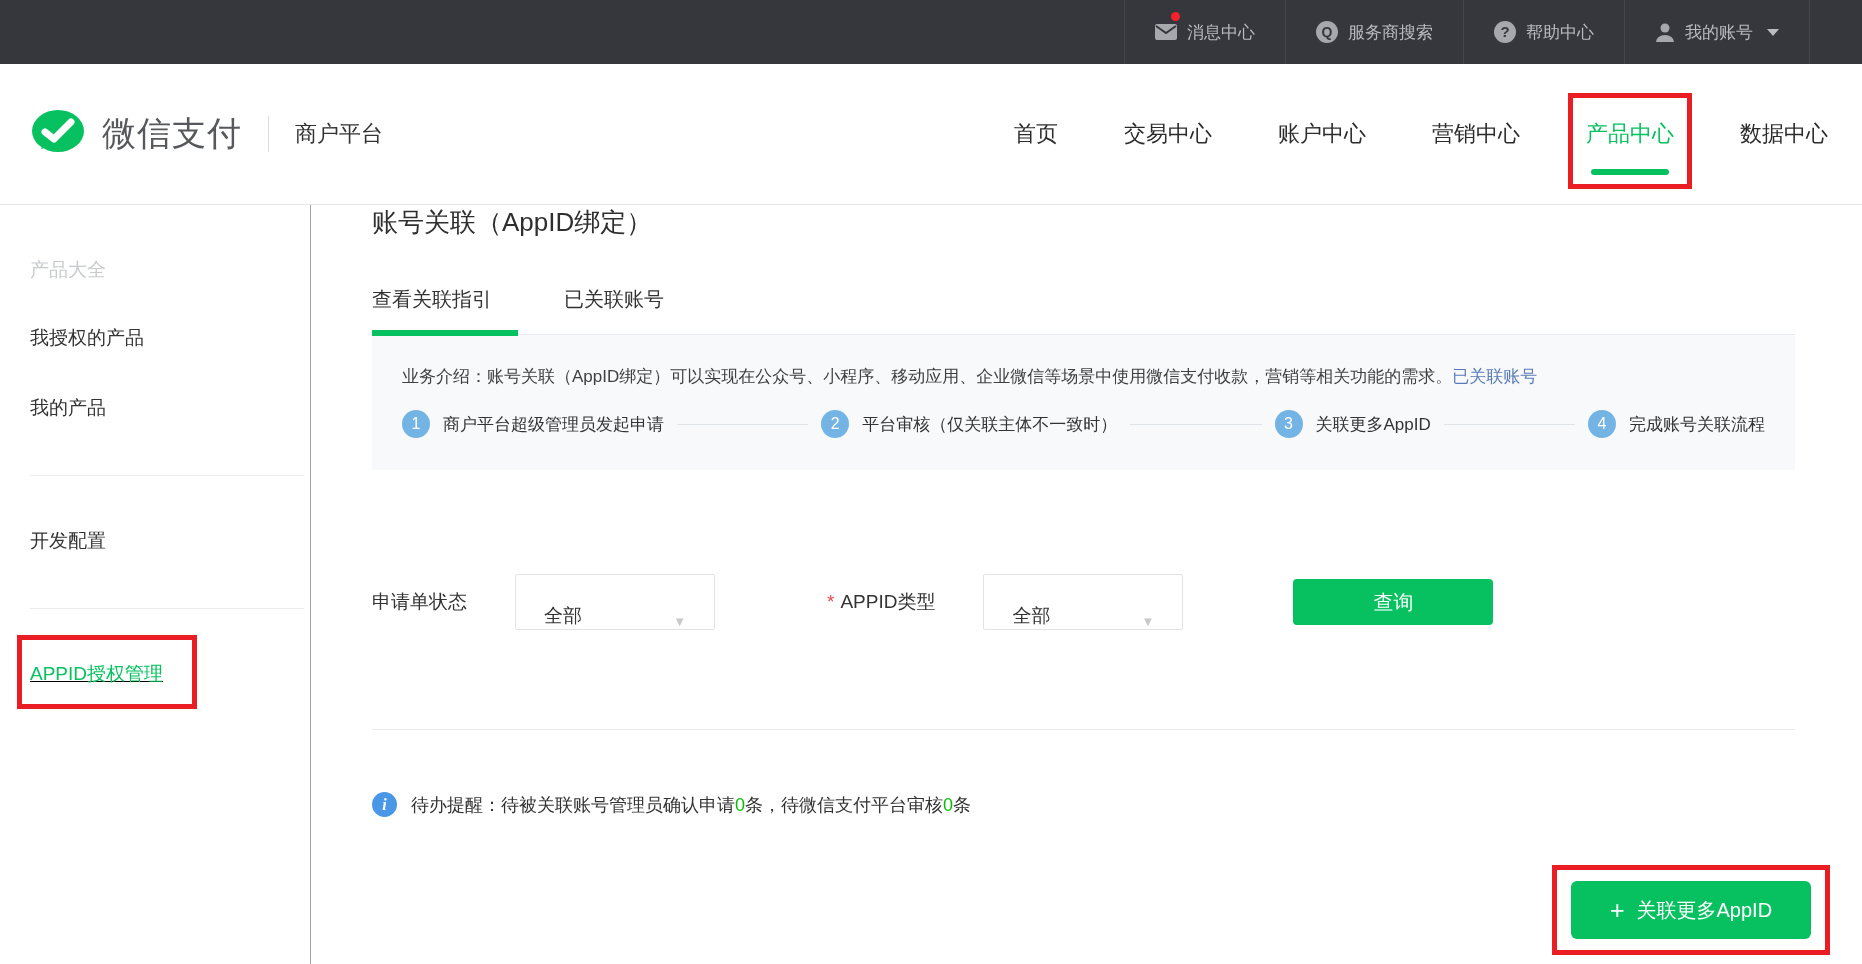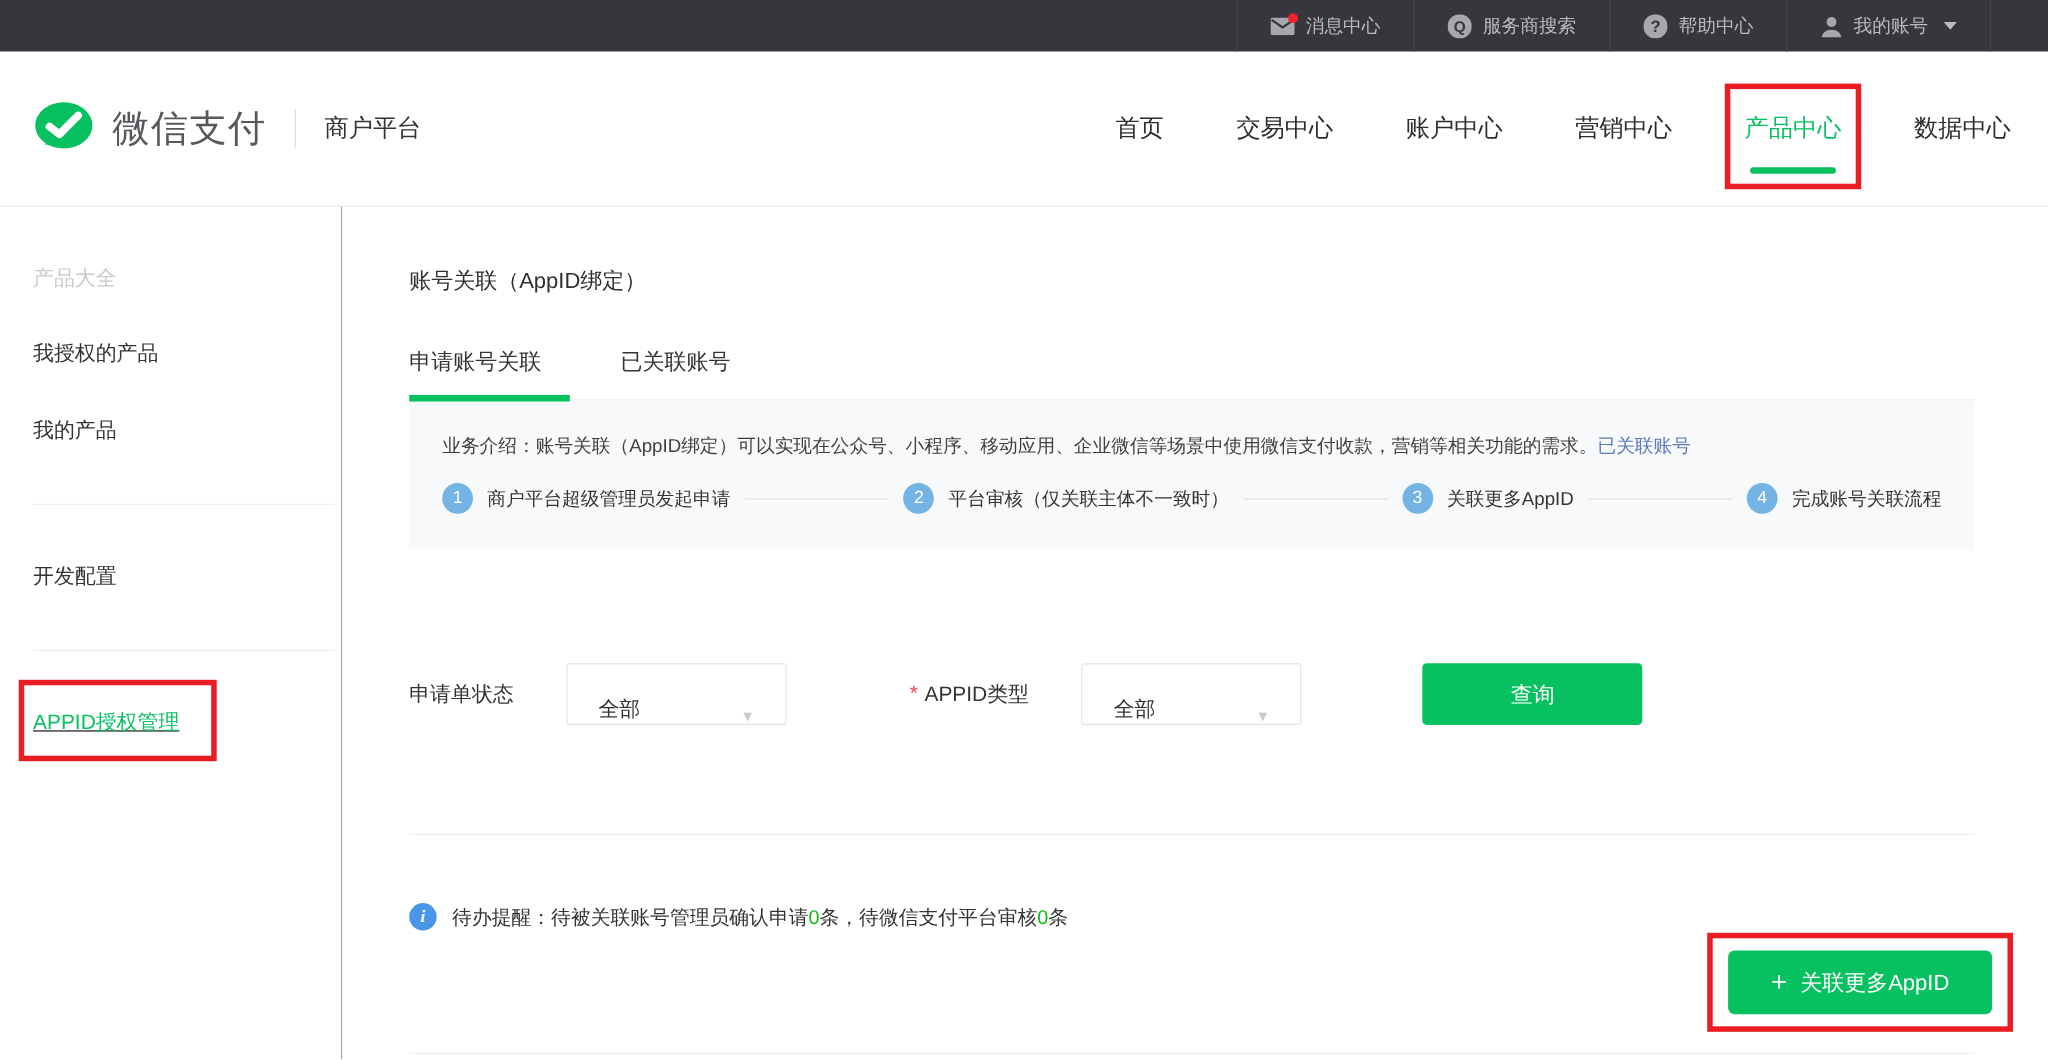--- a/index.html
+++ b/index.html
@@ -1,20 +1,20 @@
 <!DOCTYPE html>
 <html><head>
 <meta charset="utf-8">
 <style>
   * { margin:0; padding:0; box-sizing:border-box; }
   body { font-family:"Liberation Sans","DejaVu Sans",sans-serif; background:#fff; }
   .app { width:1862px; height:964px; position:relative; background:#fff; overflow:hidden; }
 
   
-  .topbar { height:47px; background:#35373c; display:flex; justify-content:flex-end; align-items:stretch; padding-right:52px; }
+  .topbar { height:64px; background:#35373c; display:flex; justify-content:flex-end; align-items:stretch; padding-right:52px; }
   .topbar-item { display:flex; align-items:center; gap:10px; padding:0 30px; border-left:1px solid #44464c; color:#b9bbbf; font-size:17px; cursor:pointer; position:relative; }
   .topbar-item:last-child { border-right:1px solid #44464c; }
   .badge-dot { position:absolute; top:12px; left:46px; width:9px; height:9px; border-radius:50%; background:#f5222d; }
   .caret-down { width:0; height:0; border-left:6px solid transparent; border-right:6px solid transparent; border-top:7px solid #b9bbbf; margin-left:4px; }
 
   
   .header { height:140px; display:flex; align-items:center; padding:0 34px 0 30px; background:#fff; }
   .logo-group { display:flex; align-items:center; }
   .brand-text { font-size:34px; color:#56585c; margin-left:14px; letter-spacing:1px; }
   .v-divider { width:1px; height:36px; background:#dcdcdc; margin:0 26px; }
@@ -31,40 +31,40 @@
   .sidebar { width:311px; border-right:1px solid #a3a3a3; flex-shrink:0; }
   .side-item { font-size:19px; color:#333; margin-left:30px; cursor:pointer; }
   .side-title { font-size:19px; color:#c8cacc; margin:52px 0 0 30px; }
   .mt1 { margin-top:44px; } .mt2 { margin-top:42px; }
   .side-hr { border:none; border-top:1px solid #ececec; margin:54px 6px 0 30px; }
   .side-active-wrap { position:relative; display:inline-block; margin:52px 0 0 30px;text-decoration:underline; }
   .side-item-active { font-size:19px; color:#07C160; cursor:pointer; }
   .side-red-box { position:absolute; left:-13px; top:-26px; width:180px; height:74px; border:5px solid #ea1c24; pointer-events:none; }
 
   .main { flex:1; position:relative; padding:0 67px 0 61px; }
-  .page-title { margin-top:54px; font-size:20px; font-weight:500; color:#2f2f2f; }
+  .page-title { font-size:26px; font-weight:500; color:#2f2f2f; }
 
   .tabs { margin-top:46px; display:flex; gap:72px; font-size:20px; color:#333; border-bottom:1px solid #e9ecef; }
   .tab { position:relative; padding-bottom:21px; cursor:pointer; white-space:nowrap; }
   .tab-underline { position:absolute; left:0; bottom:-2px; width:146px; height:6px; background:#07C160; }
 
   .intro-box { background:#f7f9fb; padding:24px 30px 32px 30px; }
   .intro-text { font-size:17px; line-height:35px; color:#3f3f3f; }
   .intro-link { color:#5a7bb8; cursor:pointer; }
   .steps { margin-top:16px; display:flex; align-items:center; font-size:17px; color:#333; white-space:nowrap; }
   .step { display:flex; align-items:center; gap:13px; }
   .step-circle { width:28px; height:28px; border-radius:50%; background:#74b4e4; color:#fff; font-size:16px; display:flex; align-items:center; justify-content:center; flex-shrink:0; }
   .step-connector { flex:1; min-width:26px; height:1px; background:#e0e3e7; margin:0 13px; }
 
   .filter-row { margin-top:104px; display:flex; align-items:center; font-size:19px; color:#333; }
   .filter-label { margin-right:48px; white-space:nowrap; }
   .select-box { width:200px; height:56px; border:1px solid #e3e3e3; border-radius:2px; background:#fff; display:flex; align-items:flex-end; justify-content:space-between; padding:0 28px; cursor:pointer; }
   .select-caret { color:#c9c9c9; font-size:13px; }
   .required-star { color:#e6494f; margin:0 6px 0 112px; }
-  .query-btn { width:200px; height:56px; margin-left:110px; background:#07C160; color:#fff; font-size:20px; border:none; border-radius:4px; display:flex; align-items:center; justify-content:center; cursor:pointer; }
+  .query-btn { width:200px; height:46px; margin-left:110px; background:#07C160; color:#fff; font-size:20px; border:none; border-radius:4px; display:flex; align-items:center; justify-content:center; cursor:pointer; }
 
   .h-divider { border:none; border-top:1px solid #eaeaea; margin-top:99px; }
 
   .reminder-row { margin-top:62px; display:flex; align-items:center; gap:14px; font-size:18px; color:#333; }
   .info-circle { width:25px; height:25px; border-radius:50%; background:#4a97e8; color:#fff; font-size:16px; font-weight:bold; font-family:"Liberation Serif",serif; font-style:italic; display:flex; align-items:center; justify-content:center; flex-shrink:0; }
   .count-green { color:#09BB07; }
 
   .bottom-red-box { position:absolute; left:1241px; top:660px; width:278px; height:90px; border:5px solid #ea1c24; display:flex; align-items:center; justify-content:center; }
   .add-btn { width:240px; height:58px; background:#07C160; color:#fff; font-size:20px; border:none; border-radius:6px; display:flex; align-items:center; justify-content:center; gap:12px; cursor:pointer; }
   .plus-glyph { font-size:25px; line-height:1; }
@@ -148,21 +148,21 @@
         <span class="side-item-active">APPID授权管理</span>
         <span class="side-red-box"></span>
       </div>
     </div>
 
     <div class="main">
       <div class="page-title">账号关联（AppID绑定）</div>
 
       <div class="tabs">
         <div class="tab">
-          <span>申请账号关联</span>
+          <span>查看关联指引</span>
           <span class="tab-underline"></span>
         </div>
         <div class="tab">已关联账号</div>
       </div>
 
       <div class="intro-box">
         <div class="intro-text">
           <span>业务介绍：账号关联（AppID绑定）可以实现在公众号、小程序、移动应用、企业微信等场景中使用微信支付收款，营销等相关功能的需求。</span><span class="intro-link">已关联账号</span>
         </div>
         <div class="steps">

